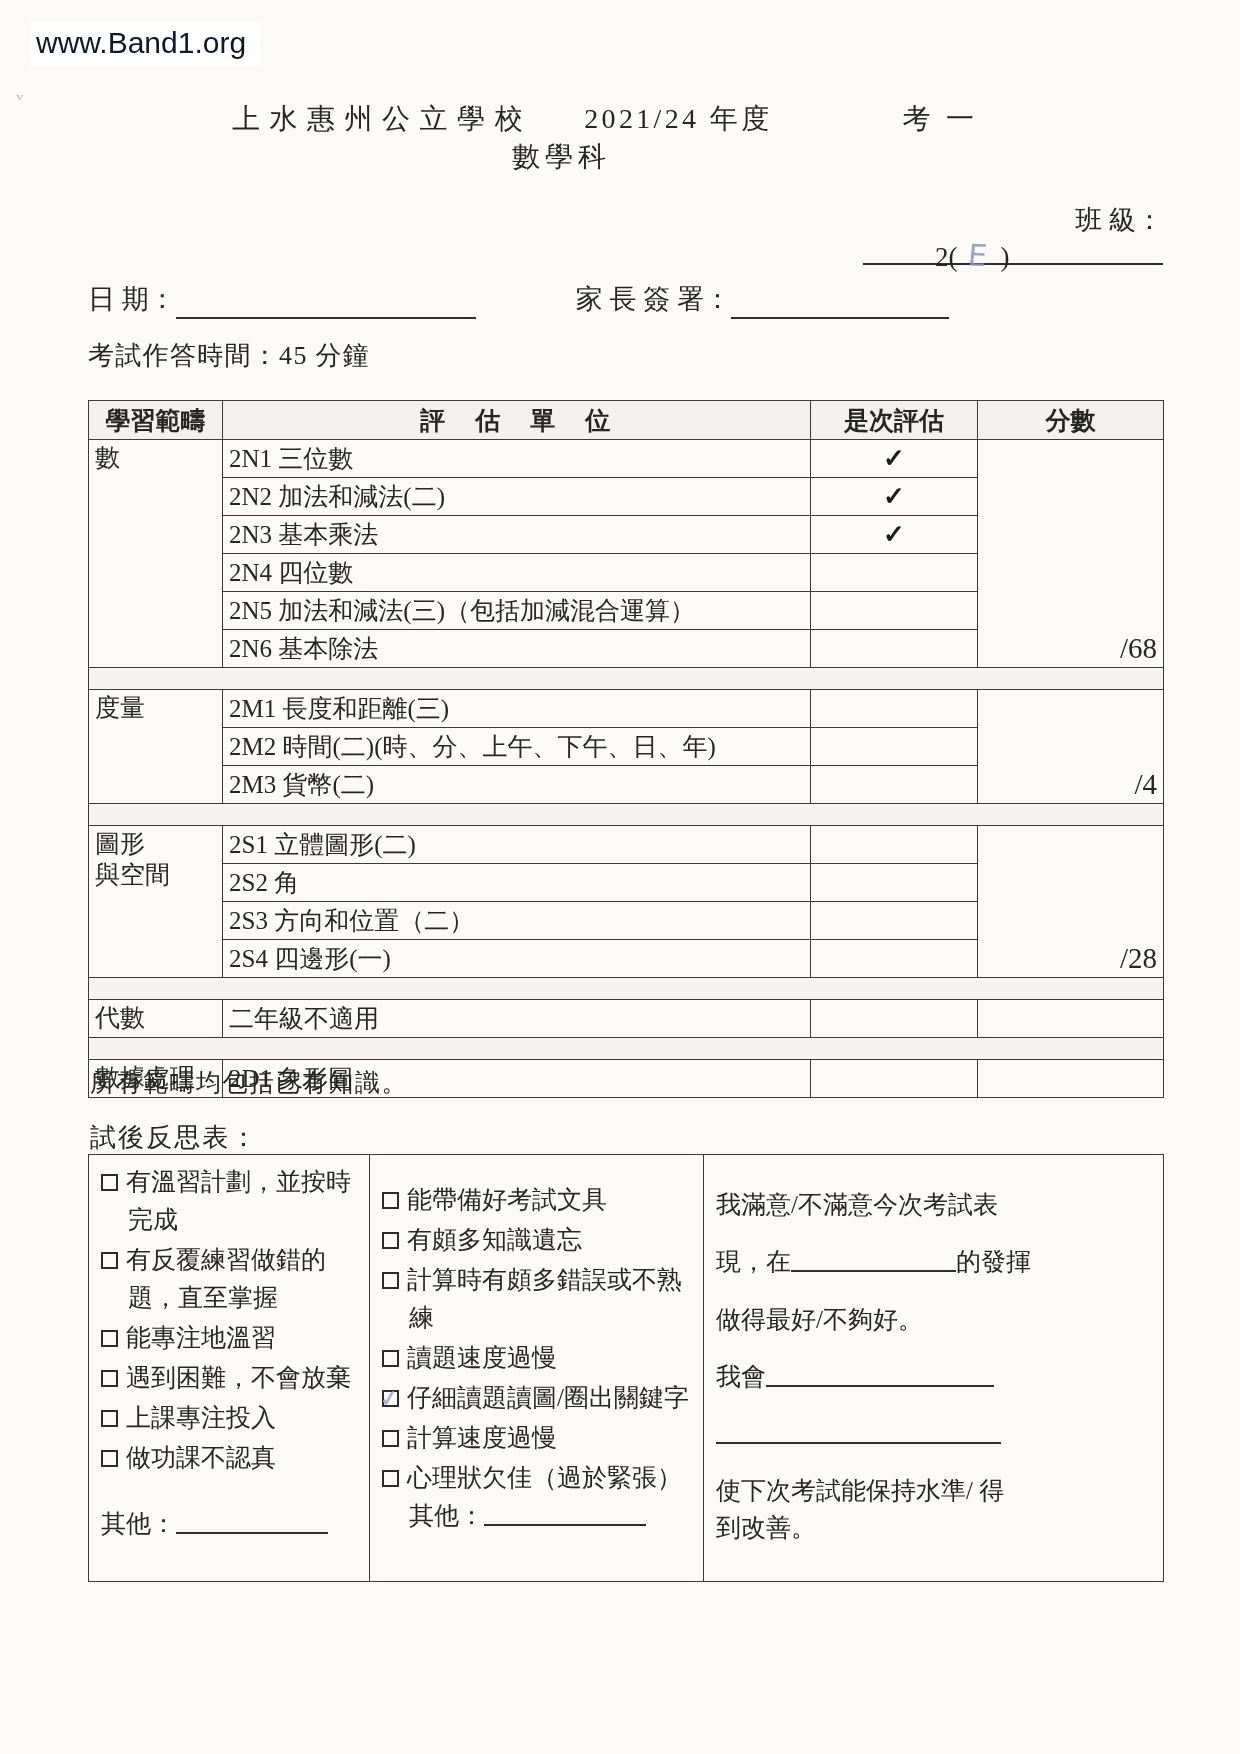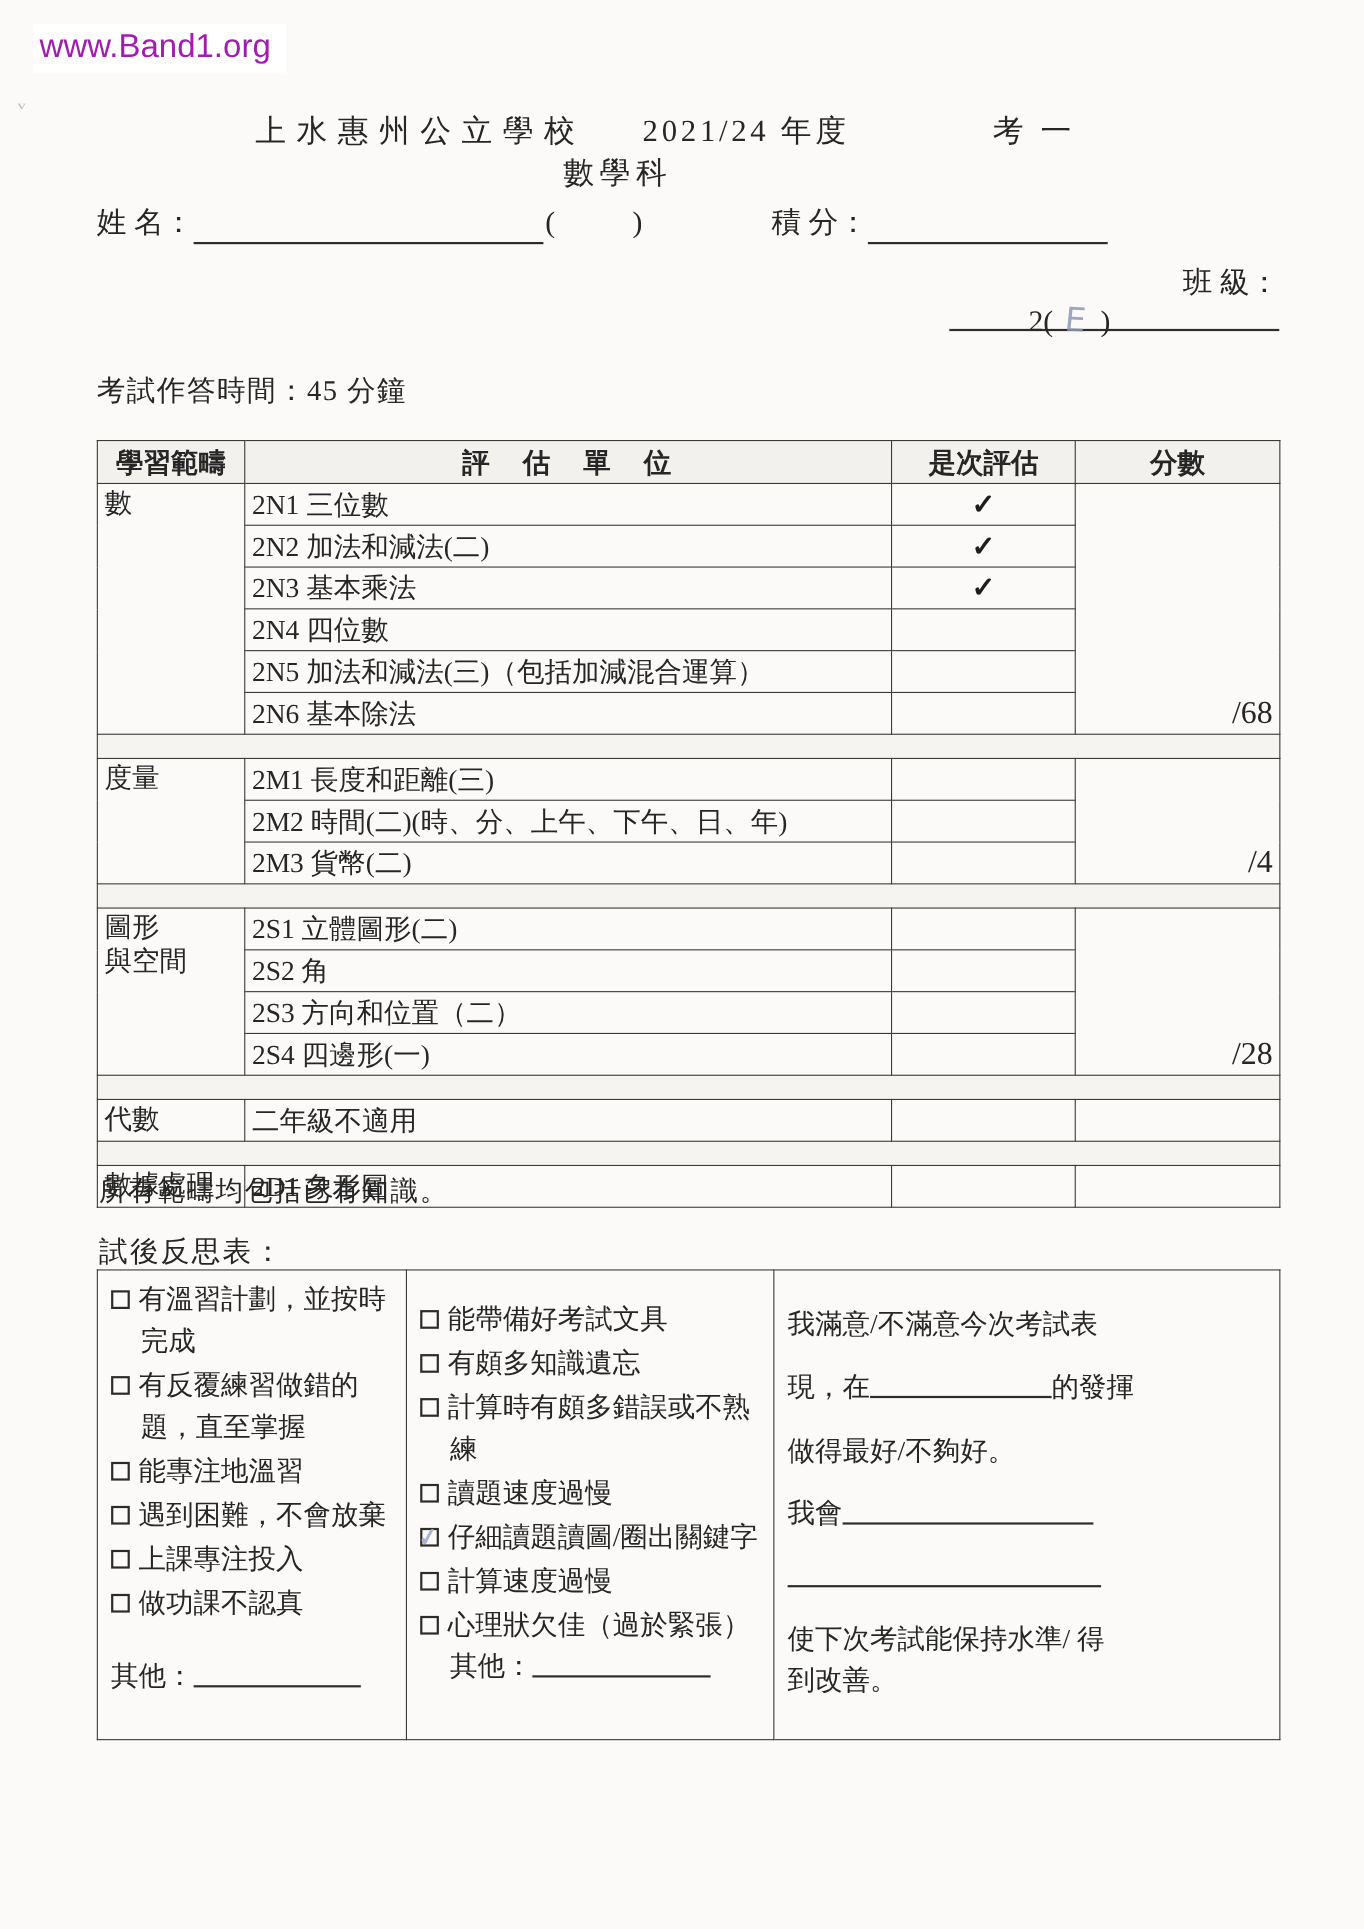--- a/index.html
+++ b/index.html
@@ -10,21 +10,21 @@
     color:#262626;
   }
   .page {
     position:relative; width:1240px; height:1754px;
     background:#fbfaf8; overflow:hidden;
   }
   .watermark {
     position:absolute; left:30px; top:22px;
     background:#ffffff; padding:4px 14px 6px 6px;
     font-family:"Liberation Sans","DejaVu Sans",sans-serif;
-    font-size:30px; color:#a21caf;
+    font-size:30px; color:#0f172a;
   }
   .scan-tick { position:absolute; left:16px; top:88px; color:#b9b6b2; font-size:15px; transform:scaleY(.7); }
 
   .title-row { position:absolute; left:88px; top:100px; width:1075px; white-space:nowrap; font-size:28px; }
   .title-school { margin-left:144px; letter-spacing:0.34em; }
   .title-year { margin-left:52px; letter-spacing:0.12em; }
   .title-exam { margin-left:130px; letter-spacing:0.55em; }
   .title-subject { position:absolute; left:512px; top:138px; font-size:28px; letter-spacing:0.18em; }
 
   .info { position:absolute; left:88px; top:184px; width:1075px; font-size:27px; }
@@ -86,30 +86,29 @@
 
   <div class="watermark">www.Band1.org</div>
   <div class="scan-tick">v</div>
 
   <div class="title-row">
     <span class="title-school">上水惠州公立學校</span><span class="title-year">2021/24 年度</span><span class="title-exam">考一</span>
   </div>
   <div class="title-subject">數學科</div>
 
   <div class="info">
-    <div class="info-row row-name">
-      <span>姓 名：</span>
-        <span class="blank u320"></span>
-        <span class="paren">(　　)</span>
-      <span class="merit-label">積 分：</span>
-        <span class="blank u215"></span>
-    </div>
     <div class="info-row row-class">
       <span>班 級：</span>
         <span class="blank u300 class-line"><span>2(</span><span class="handwriting">E</span><span>)</span></span>
+    </div>
+    <div class="info-row row-date">
+      <span>日 期：</span>
+        <span class="blank u300"></span>
+      <span class="parent-label">家 長 簽 署：</span>
+        <span class="blank u215"></span>
     </div>
   </div>
 
   <div class="duration">考試作答時間：45 分鐘</div>
 
   <table class="assess">
     <colgroup>
         <col class="c1">
         <col class="c2">
         <col class="c3">

